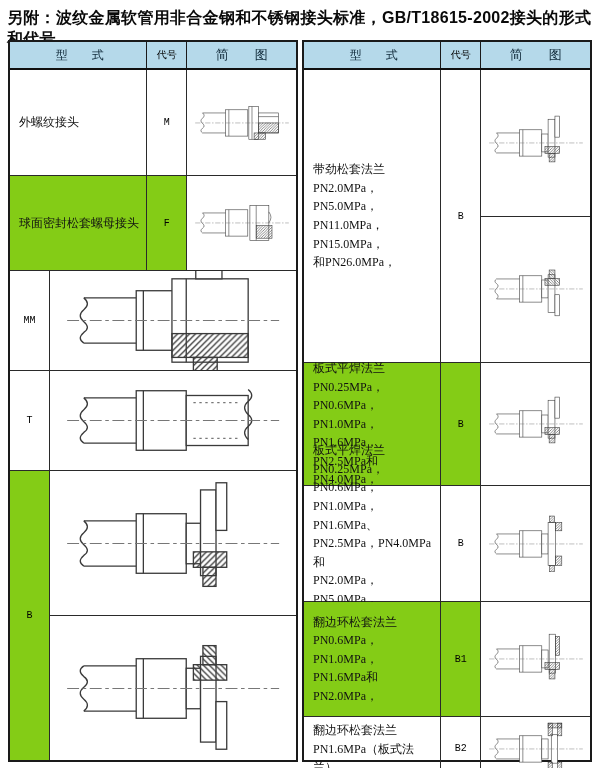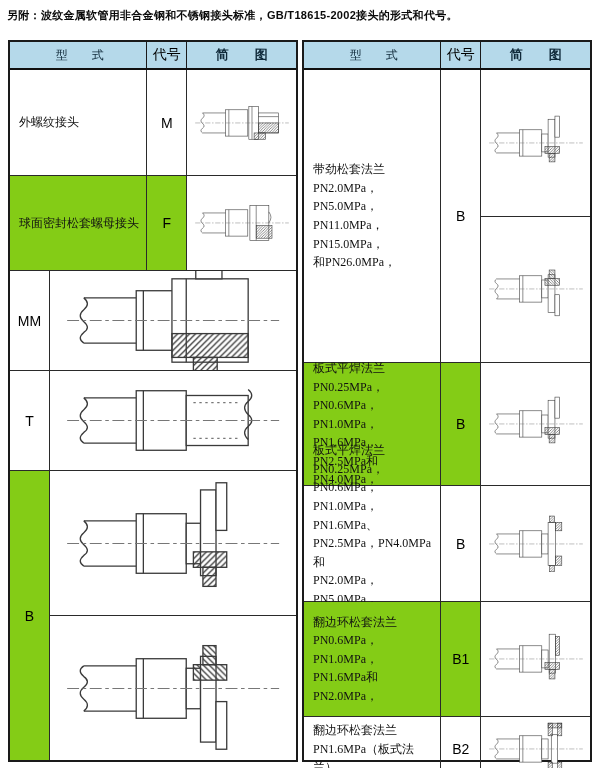--- a/index.html
+++ b/index.html
@@ -2,21 +2,21 @@
 <html><head>
 <meta charset="utf-8">
 <style>
   html,body{margin:0;padding:0;}
   body{
     width:600px;height:768px;position:relative;background:#ffffff;
     font-family:"Liberation Sans",sans-serif;color:#111;overflow:hidden;
   }
   .page-title{
     position:absolute;left:7px;top:8px;width:586px;
-    font-size:11px;font-weight:bold;letter-spacing:0.3px;color:#0a0a0a;
+    font-size:16px;font-weight:bold;letter-spacing:0.3px;color:#0a0a0a;
   }
   .fittings-table{
     position:absolute;left:8px;top:40px;width:584px;height:722px;
     display:flex;gap:4px;box-sizing:border-box;
   }
   .half{
     flex:1;display:flex;flex-direction:column;
     border:2px solid #1a1a1a;box-sizing:border-box;background:#fff;
   }
   .trow{display:flex;box-sizing:border-box;border-bottom:1px solid #2a2a2a;flex:none;}
@@ -27,24 +27,24 @@
   }
   .trow.hl{background:#84cc16;}
   .cell{box-sizing:border-box;display:flex;align-items:center;}
   .cell-type{
     width:48%;border-right:1px solid #2a2a2a;padding:4px 6px 4px 9px;
     font-size:12px;line-height:1.55;white-space:pre-line;
     font-family:"Liberation Serif",serif;
   }
   .cell-code{
     width:14%;border-right:1px solid #2a2a2a;justify-content:center;
-    font-family:Liberation Sans, sans-serif;font-size:14px;color:#000;
+    font-family:Liberation Mono, monospace;font-size:10px;color:#000;
   }
   .cell-diagram{flex:1;display:flex;flex-direction:column;padding:0;}
-  .dsub{flex:1;display:flex;align-items:center;justify-content:center;overflow:hidden;font-weight:bold;}
+  .dsub{flex:1;display:flex;align-items:center;justify-content:center;overflow:hidden;}
   .dsub + .dsub{border-top:1px solid #2a2a2a;}
   .trow.header .cell{justify-content:center;border-right-color:#1a1a1a;}
   .dg{width:92%;display:block;}
   
   #dg-defs line,#dg-defs path{stroke:#3a3a3a;stroke-width:1.1;fill:none;}
   #dg-defs rect{stroke:#3a3a3a;stroke-width:1.1;fill:#ffffff;}
   #dg-defs .hx{fill:url(#hxp);}
   #dg-defs .cl{stroke:#777;stroke-width:0.9;stroke-dasharray:10 3 3 3;}
   #dg-defs .dot{stroke:#777;stroke-width:0.9;stroke-dasharray:2 3;}
 </style>

